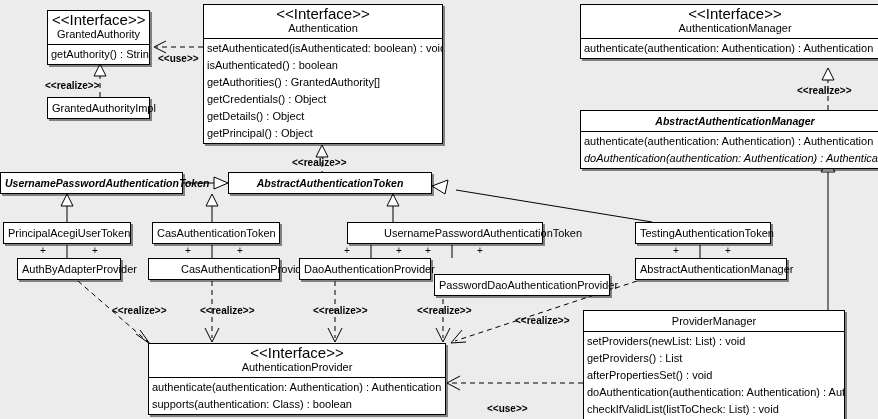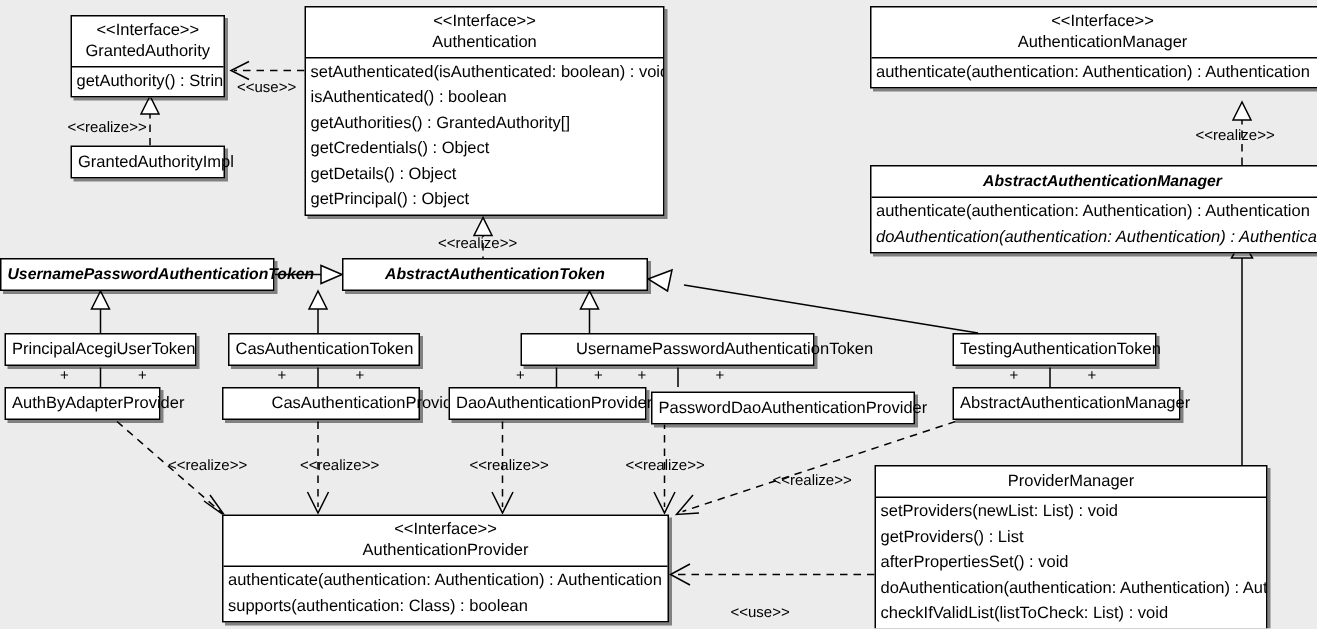--- a/index.html
+++ b/index.html
@@ -22,21 +22,21 @@
     box-sizing: border-box;
     box-shadow: 2px 2px 0 0 rgba(0,0,0,0.45);
     z-index: 5;
   }
   .hdr {
     text-align: center;
     padding: 2px 4px 3px 4px;
     line-height: 14px;
   }
   .stereo {
-    font-size: 11px;
+    font-size: 15px;
     color: #000;
     white-space: nowrap;
   }
   .cname {
     font-size: 11px;
     color: #000;
     white-space: nowrap;
   }
   .divider {
     border-top: 1px solid #000000;
@@ -62,20 +62,21 @@
     line-height: 14px;
   }
   .simple-name.abstract { font-style: italic; font-weight: bold; font-size: 10.5px; }
   .label {
     position: absolute;
     font-size: 10px;
     color: #000;
     white-space: nowrap;
     background: transparent;
     z-index: 4;
+    font-weight: bold;
   }
   .plus {
     position: absolute;
     font-size: 10px;
     color: #000;
     z-index: 4;
   }
   svg.edges {
     position: absolute;
     left: 0; top: 0;
@@ -224,33 +225,33 @@
   </div>
 
   <div class="uml-box" style="left:347px; top:222px; width:196px;padding-left:32px;">
     <div class="simple-name">UsernamePasswordAuthenticationToken</div>
   </div>
 
   <div class="uml-box" style="left:635px; top:222px; width:136px;">
     <div class="simple-name">TestingAuthenticationToken</div>
   </div>
 
-  <div class="uml-box" style="left:3px; top:258px; width:104px;">
+  <div class="uml-box" style="left:17px; top:258px; width:104px;">
     <div class="simple-name">AuthByAdapterProvider</div>
   </div>
 
   <div class="uml-box" style="left:148px; top:258px; width:132px;padding-left:28px;">
     <div class="simple-name">CasAuthenticationProvider</div>
   </div>
 
   <div class="uml-box" style="left:299px; top:258px; width:132px;">
     <div class="simple-name">DaoAuthenticationProvider</div>
   </div>
 
-  <div class="uml-box" style="left:434px; top:261px; width:176px;">
+  <div class="uml-box" style="left:434px; top:274px; width:176px;">
     <div class="simple-name">PasswordDaoAuthenticationProvider</div>
   </div>
 
   <div class="uml-box" style="left:635px; top:258px; width:152px;">
     <div class="simple-name">AbstractAuthenticationManager</div>
   </div>
 
   <div class="uml-box" style="left:148px; top:343px; width:298px;">
     <div class="hdr">
       <div class="stereo">&lt;&lt;Interface&gt;&gt;</div>

